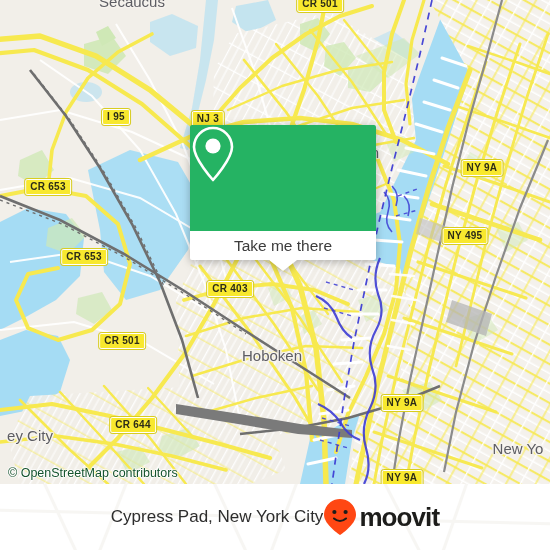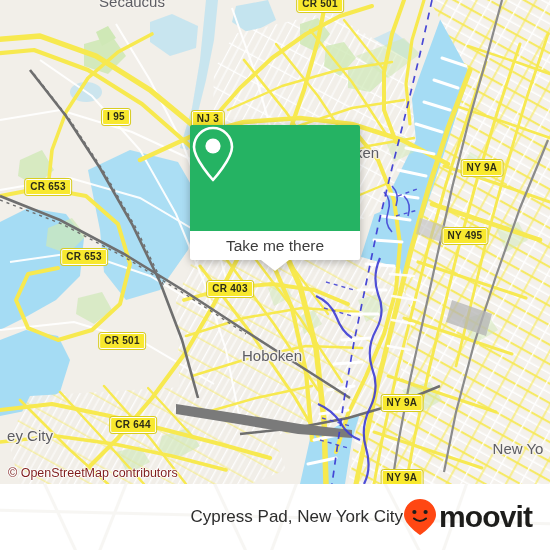--- a/index.html
+++ b/index.html
@@ -42,28 +42,28 @@
        1.4px 0 1px #f6f3ee, -1.4px 0 1px #f6f3ee,
        0 1.4px 1px #f6f3ee, 0 -1.4px 1px #f6f3ee,
        1px 1px 1px #f6f3ee, -1px -1px 1px #f6f3ee,
        1px -1px 1px #f6f3ee, -1px 1px 1px #f6f3ee;
   }
   .place.two{line-height:17px;white-space:pre-line;}
 
   
   #attrib{
     position:absolute;left:8px;top:466px;
-    font-size:12.5px;color:#7f1d1d;
+    font-size:12.5px;color:#14532d;
     text-shadow:1px 0 1px #fff,-1px 0 1px #fff,0 1px 1px #fff,0 -1px 1px #fff;
     white-space:nowrap;
   }
 
   
   #popup{
-    position:absolute;left:190px;top:125px;width:170px;
+    position:absolute;left:190px;top:125px;width:186px;
     filter:drop-shadow(0 2px 4px rgba(0,0,0,.28));
   }
   #popup .head{
     height:106px;background:#25b363;
     border-radius:2px 2px 0 0;
     display:flex;align-items:center;justify-content:center;
   }
   #popup .foot{
     height:29px;background:#ffffff;
     display:flex;align-items:center;justify-content:center;
@@ -81,26 +81,26 @@
   
   #bottombar{
     position:absolute;left:0;top:484px;width:550px;height:66px;
     background:#ffffff;overflow:hidden;
   }
   #bottombar .bgfade{
     position:absolute;left:0;top:0;width:550px;height:66px;opacity:.30;
   }
   #bottombar .inner{
     position:relative;width:100%;height:100%;
-    display:flex;align-items:center;justify-content:flex-end;
+    display:flex;align-items:center;justify-content:center;
     padding:4px 18px;box-sizing:border-box;
   }
   #titletext{font-size:17px;color:#2d2d2d;white-space:nowrap;}
   #logo{display:flex;align-items:center;gap:2px;}
-  #logo .wordmark{font-size:30px;font-weight:bold;color:#1d1d1b;letter-spacing:-.9px;line-height:30px;}
+  #logo .wordmark{font-size:26px;font-weight:bold;color:#1d1d1b;letter-spacing:-.9px;line-height:30px;}
 </style>
 </head>
 <body>
 
 <div id="app">
 
   <div id="map">
 
     <svg width="550" height="484" viewBox="0 0 550 484">
       <defs>

